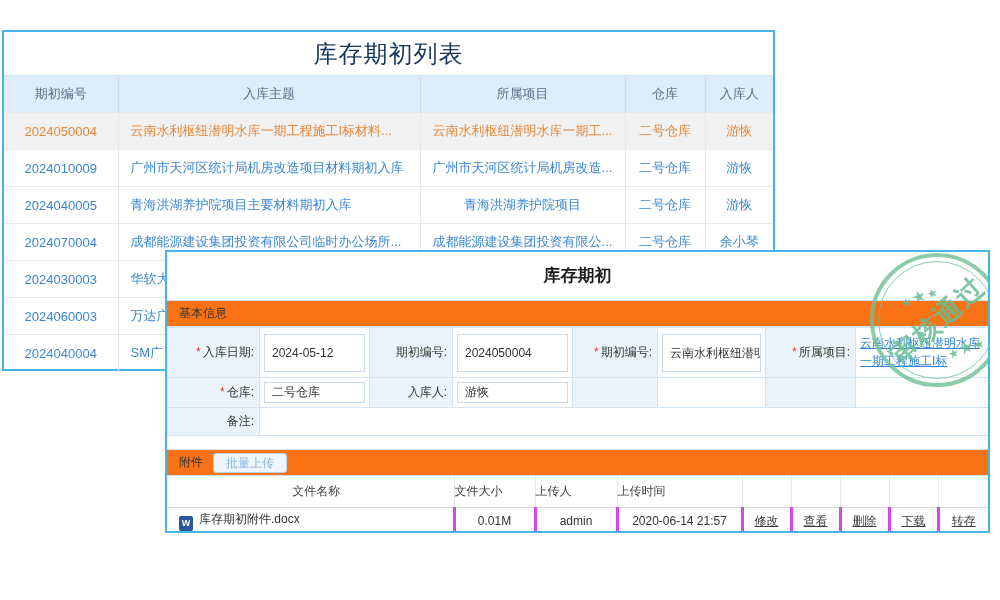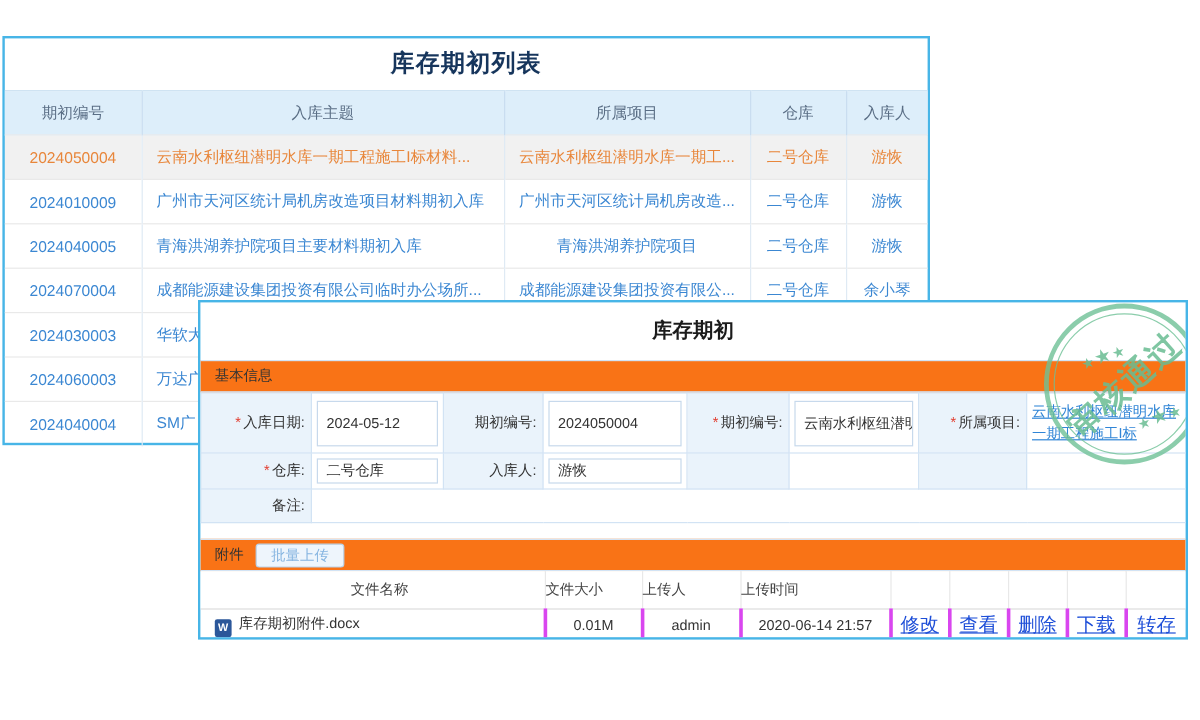--- a/index.html
+++ b/index.html
@@ -2,22 +2,22 @@
 <html><head>
 <meta charset="utf-8">
 <style>
   * { margin:0; padding:0; box-sizing:border-box; }
   html,body { width:1000px; height:600px; background:#fff; font-family:"Liberation Sans","DejaVu Sans",sans-serif; }
   .canvas { position:relative; width:1000px; height:600px; overflow:hidden; background:#fff; }
 
   
   .list-panel { position:absolute; left:2px; top:30px; width:773px; height:341px;
                 background:#fff; border:2px solid #47b5e7; }
-  .list-title { height:43px; line-height:43px; text-align:center; font-size:20px;
-                font-weight:bold; color:#16355c; letter-spacing:1px; }
+  .list-title { height:43px; line-height:43px; text-align:center; font-size:24px;
+                font-weight:normal; color:#16355c; letter-spacing:1px; }
   table.list { width:100%; border-collapse:collapse; table-layout:fixed; }
   .list th { background:#ddeefa; color:#5a6e85; font-weight:normal; font-size:13px;
              height:37px; border-left:1px solid #c9ddf0; border-top:1px solid #cfe3f2; }
   .list td { height:37px; font-size:13px; text-align:center; color:#3b87d2;
              border-top:1px solid #e9e9e9; border-left:1px solid #dfeaf4;
              white-space:nowrap; overflow:hidden; }
   .list th:first-child, .list td:first-child { border-left:none; }
   .list tr.selected td { background:#f1f1f1; color:#e8863a; }
   .list td.subject { text-align:left; padding-left:12px; }
 
@@ -55,21 +55,21 @@
                border-bottom:1px solid #dcdcdc; border-right:1px solid #e8e8e8;
                background:#fff; text-align:left; }
   .attach th.name { text-align:center; padding-left:12px; }
   .attach th:last-child, .attach td:last-child { border-right:none; }
   .attach td { height:28px; font-size:12px; color:#333; text-align:center;
                border-right:3px solid #d946ef; white-space:nowrap; overflow:hidden; }
   .attach td.name { text-align:left; padding-left:12px; }
   .word-icon { display:inline-block; width:14px; height:15px; background:#2b579a;
                color:#fff; font-size:9px; font-weight:bold; line-height:15px;
                text-align:center; border-radius:2px; margin-right:6px; vertical-align:-3px; }
-  .act-link { color:#1d4ed8; text-decoration:underline; font-size:16px; cursor:pointer; }
+  .act-link { color:#404040; text-decoration:underline; font-size:12px; cursor:pointer; }
 
   
   .stamp { position:absolute; left:703px; top:1px; width:134px; height:134px;
            border:4px solid rgba(110,192,150,.8); border-radius:50%;
            pointer-events:none; z-index:9; }
   .stamp-inner { position:absolute; left:4px; top:4px; right:4px; bottom:4px;
                  border:1px solid rgba(110,192,150,.8); border-radius:50%; }
   .stamp-band { position:absolute; left:-14px; right:-14px; top:50%; height:34px;
                 margin-top:-17px; transform:rotate(-42deg); text-align:center;
                 font-size:27px; font-weight:bold; color:rgba(104,188,146,.85);

